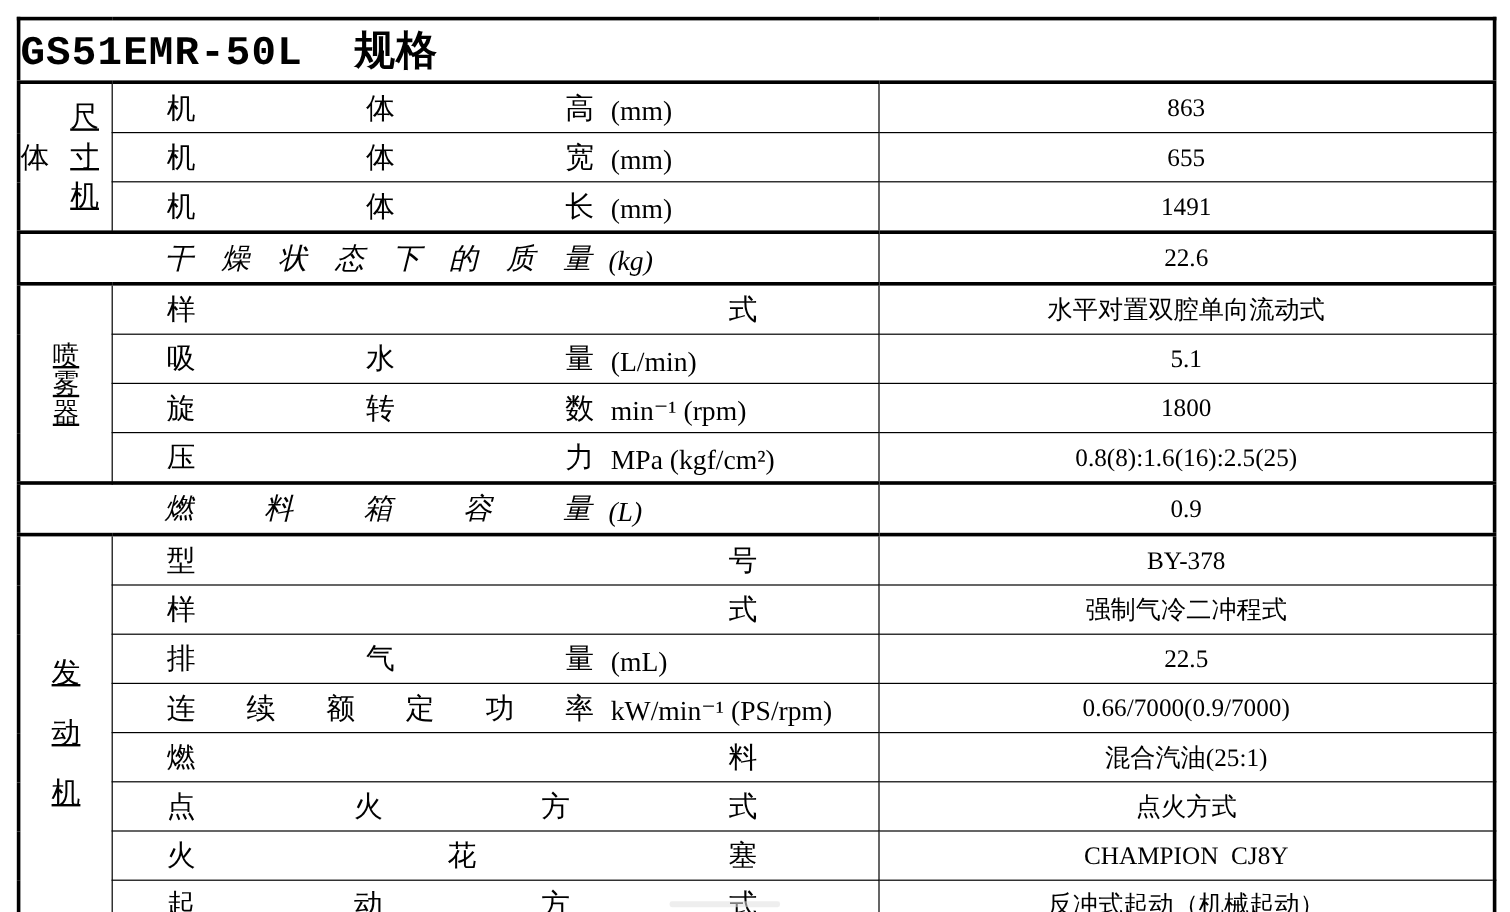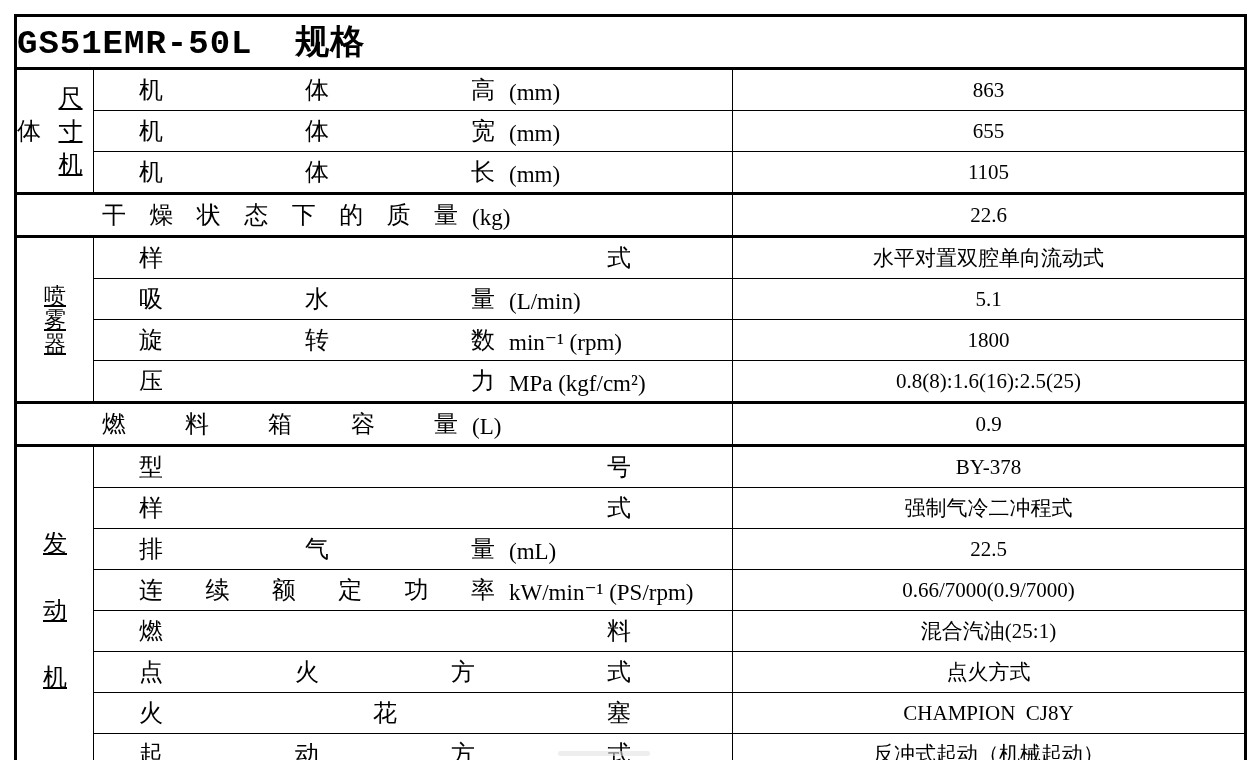--- a/index.html
+++ b/index.html
@@ -55,30 +55,30 @@
     font-size: 24px;
   }
   .vtext {
     margin: 0 auto;
     word-break: break-all;
     text-align: center;
     text-decoration: underline;
   }
   .v1 { width: 26px; line-height: 33px; font-size: 24px; }
   .v2 { width: 24px; line-height: 24px; font-size: 22px; }
-  .v3 { width: 26px; line-height: 67px; font-size: 24px; }
+  .v3 { width: 26px; line-height: 50px; font-size: 24px; }
 
   
   .lab {
     display: flex;
     align-items: flex-end;
     padding-left: 45px;
     font-size: 24px;
   }
-  .lab.full { padding-left: 85px; }
+  .lab.full { padding-left: 120px; font-style: italic; }
   .chars {
     display: block;
     text-align: justify;
     text-align-last: justify;
   }
   .lab.u .chars { width: 356px; }
   .lab.w .chars { width: 492px; }
   .unit {
     margin-left: 14px;
     white-space: pre;
@@ -145,21 +145,21 @@
       </td>
       <td class="val">655</td>
     </tr>
     <tr class="r">
       <td>
         <div class="lab u">
               <div class="chars">机体长</div>
               <div class="unit">(mm)</div>
             </div>
       </td>
-      <td class="val">1105</td>
+      <td class="val">1491</td>
     </tr>
 
     <tr class="r sep">
       <td colspan="2">
         <div class="lab u full">
               <div class="chars">干燥状态下的质量</div>
               <div class="unit">(kg)</div>
             </div>
       </td>
       <td class="val">22.6</td>

